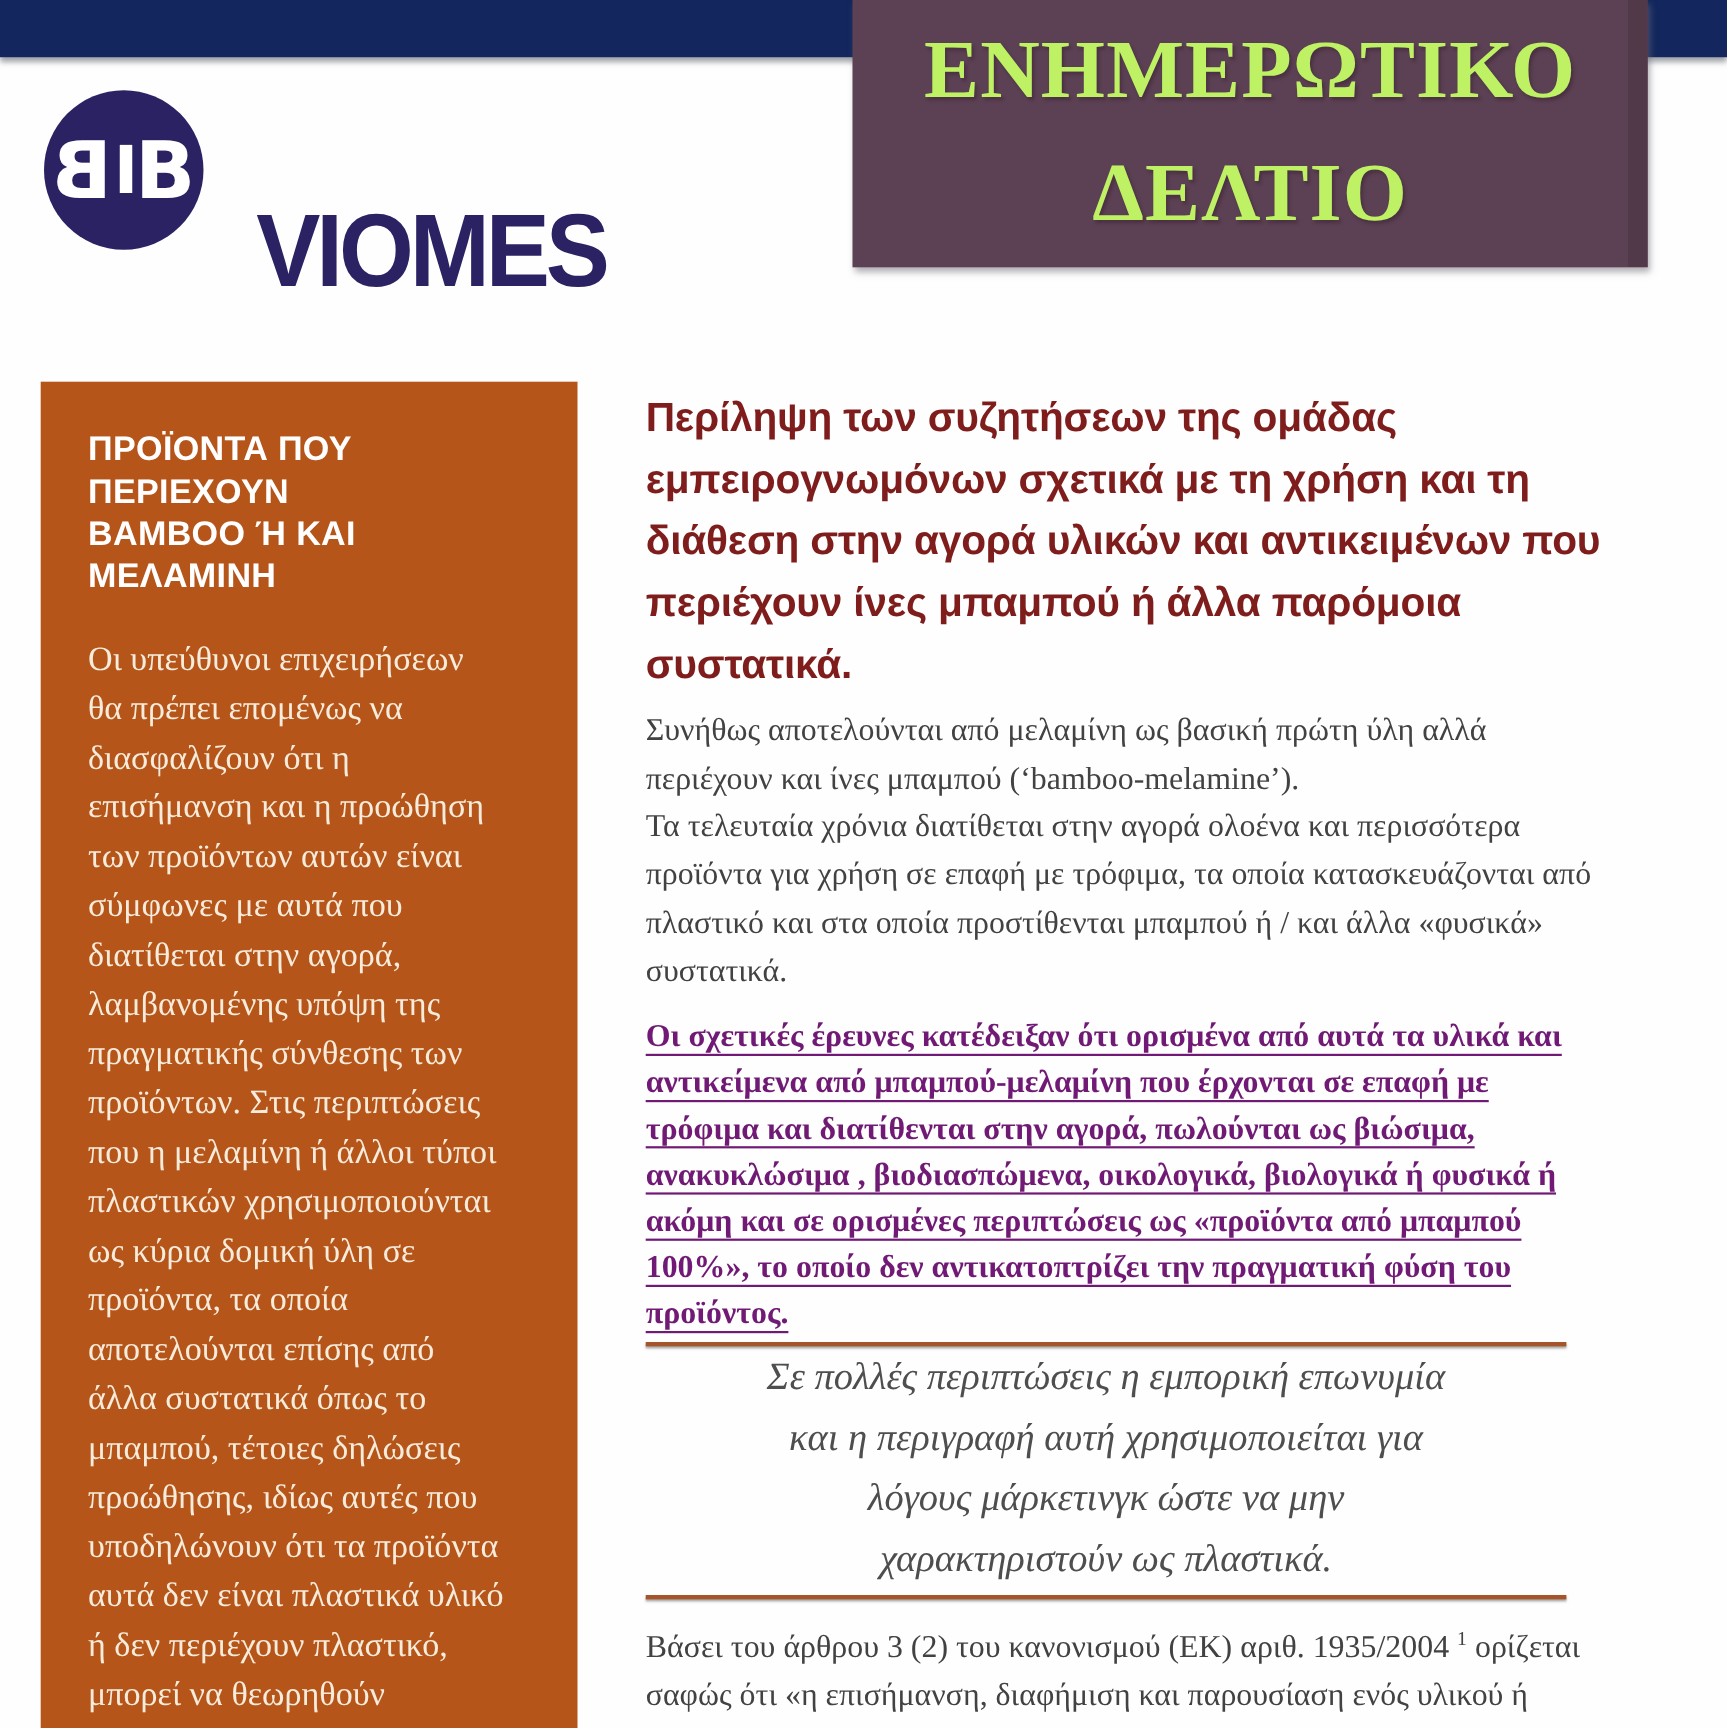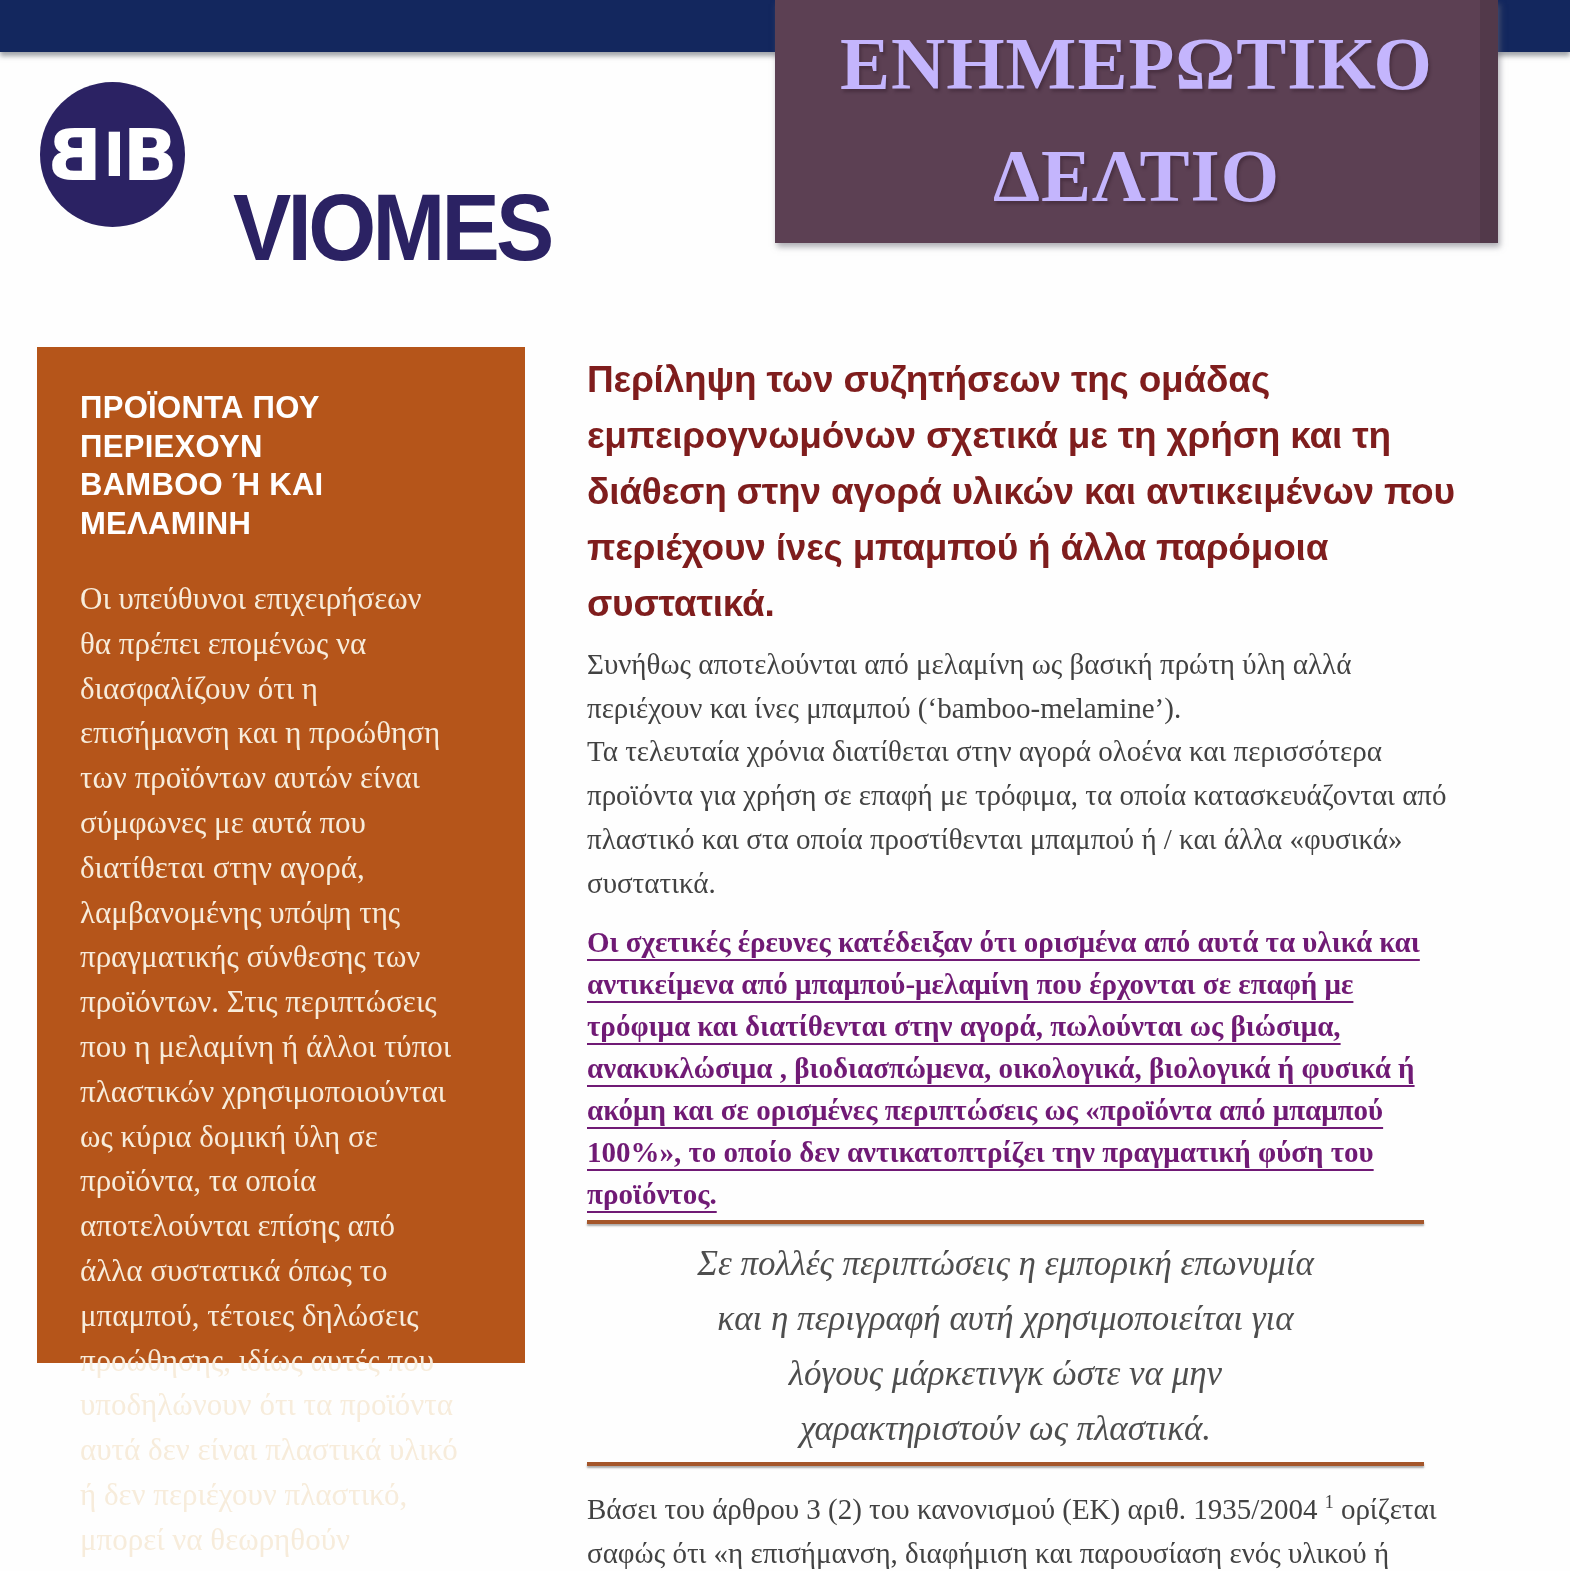--- a/index.html
+++ b/index.html
@@ -7,59 +7,59 @@
         font-family:"Liberation Serif",serif;}
 
   
   .navy-bar{position:absolute;left:0;top:0;width:1570px;height:52px;background:#13275e;
             box-shadow:0 4px 5px rgba(108,112,122,0.65);}
 
   
   .title-box{position:absolute;left:775px;top:0;width:723px;height:243px;background:#5c4053;
              box-shadow:2px 4px 6px rgba(110,110,120,0.55), inset -18px 0 0 0 rgba(0,0,0,0.10);
              display:flex;align-items:flex-start;justify-content:center;}
-  .title-box .title-text{white-space:pre-line;text-align:center;color:#c4b5fd;
+  .title-box .title-text{white-space:pre-line;text-align:center;color:#bef264;
              font-family:"Liberation Serif",serif;font-weight:bold;font-size:75px;line-height:112px;
              letter-spacing:1px;padding-top:8px;text-shadow:2px 3px 3px rgba(40,20,35,0.35);}
 
   
   .logo{position:absolute;left:40px;top:82px;width:520px;height:150px;}
   .logo-circle{position:absolute;left:0;top:0;width:145px;height:145px;border-radius:50%;
                background:#2b2263;display:flex;align-items:center;justify-content:center;}
   .monogram{color:#ffffff;font-family:"DejaVu Sans",sans-serif;font-weight:bold;font-size:72px;
             line-height:1;letter-spacing:-4px;display:flex;align-items:center;}
   .monogram .flip{display:inline-block;transform:scaleX(-1);}
   .monogram .mid{font-size:60px;margin:0 1px;}
   .wordmark{position:absolute;left:193px;top:99px;color:#2b2263;
             font-family:"Liberation Sans",sans-serif;font-weight:bold;font-size:94px;line-height:1;
             letter-spacing:-4px;transform:scaleX(0.93);transform-origin:left center;}
 
   
-  .sidebar{position:absolute;left:37px;top:347px;width:488px;height:1016px;background:#b5551a;
+  .sidebar{position:absolute;left:37px;top:347px;width:488px;height:1224px;background:#b5551a;
            box-sizing:border-box;padding:42px 34px 0 43px;}
   .sidebar-heading{white-space:pre-line;color:#ffffff;font-family:"Liberation Sans",sans-serif;
            font-weight:bold;font-size:31px;line-height:38.5px;letter-spacing:0.3px;margin:0;}
   .sidebar-body{white-space:pre-line;color:#f7ecdb;font-size:31px;line-height:44.8px;margin-top:34px;font-family:Liberation Serif, serif;}
 
   
   .main{position:absolute;left:587px;top:352px;width:874px;}
   .main-heading{white-space:pre-line;color:#7f1d1d;font-family:"Liberation Sans",sans-serif;
            font-weight:bold;font-size:37px;line-height:56px;letter-spacing:-0.2px;margin:0;}
   .body-para{color:#424242;font-size:29px;line-height:43.7px;margin:0;}
   .para-1{margin-top:0;}
   .para-2{margin-top:11px;}
   .emphasis{white-space:pre-line;color:#701a75;font-weight:bold;font-size:29px;line-height:42px;
            margin-top:16px;text-decoration:underline;text-decoration-thickness:2px;
            text-underline-offset:7px;}
   .rule{width:837px;height:4px;background:#a4562a;border:0;margin:0;
         box-shadow:0 2px 2px rgba(90,90,90,0.5);}
   .rule-top{margin-top:5px;}
   .rule-bottom{margin-top:6px;}
   .pull-quote{white-space:pre-line;width:837px;text-align:center;color:#4e4e4e;font-style:italic;
-        font-size:35px;line-height:55px;margin-top:12px;}
+        font-size:35px;line-height:55px;}
   .closing-para{color:#424242;font-size:29px;line-height:44px;margin-top:21px;}
   .closing-para sup{font-size:18px;line-height:0;}
 </style>
 </head>
 <body>
 
 <div class="page">
 
   <div class="navy-bar"></div>
 

